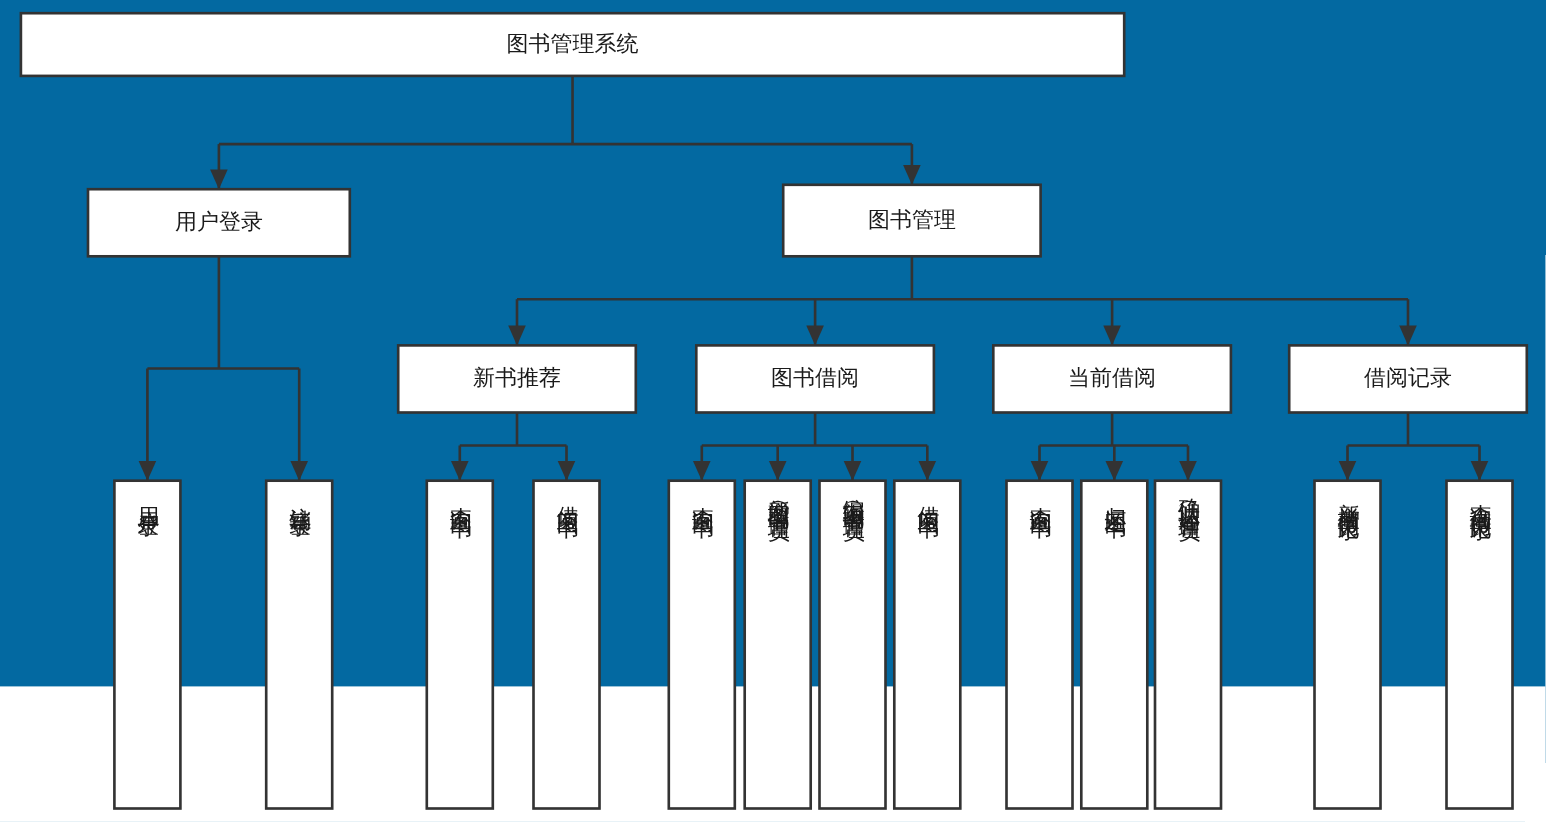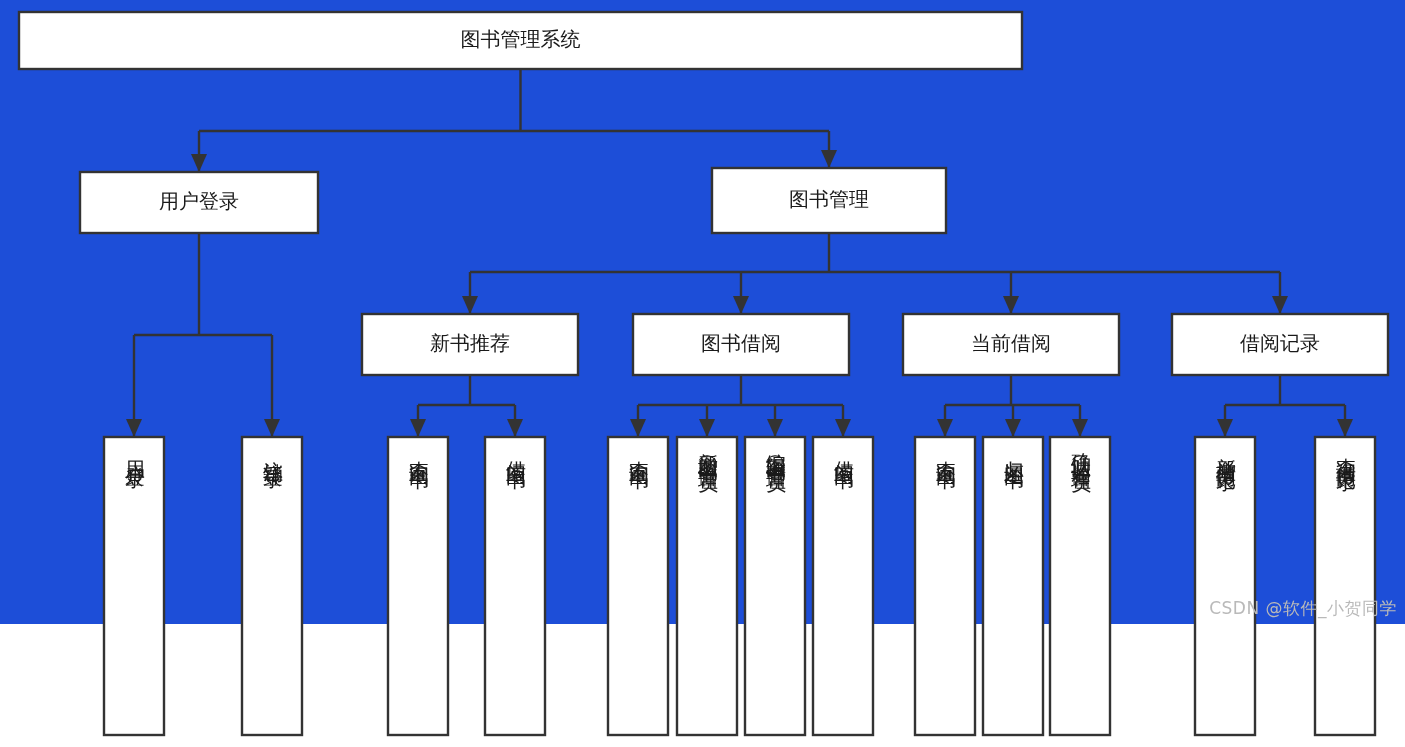--- a/index.html
+++ b/index.html
@@ -11,21 +11,21 @@
   body {
     width: 1405px;
     height: 747px;
     overflow: hidden;
     font-family: "DejaVu Sans", "Liberation Sans", sans-serif;
   }
   #diagram-root {
     position: relative;
     width: 1405px;
     height: 624px;
-    background: #1d4ed8;
+    background: #0369a1;
   }
   svg.diagram-canvas {
     position: absolute;
     left: 0;
     top: 0;
     width: 1405px;
     height: 747px;
     display: block;
   }
   .node-box {
@@ -262,14 +262,13 @@
         <g>
           <rect x="1195" y="437" width="60" height="298" class="node-box"></rect>
           <text x="1225" y="451" class="node-label-v" dominant-baseline="hanging" text-anchor="start" letter-spacing="3" style="writing-mode: vertical-rl; text-orientation: upright;">新增借阅记录</text>
         </g>
         <g>
           <rect x="1315" y="437" width="60" height="298" class="node-box"></rect>
           <text x="1345" y="451" class="node-label-v" dominant-baseline="hanging" text-anchor="start" letter-spacing="3" style="writing-mode: vertical-rl; text-orientation: upright;">查询借阅记录</text>
         </g>
       </g>
   </svg>
-  <div class="watermark-text">CSDN @软件_小贺同学</div>
 </div>
 
 </body></html>

